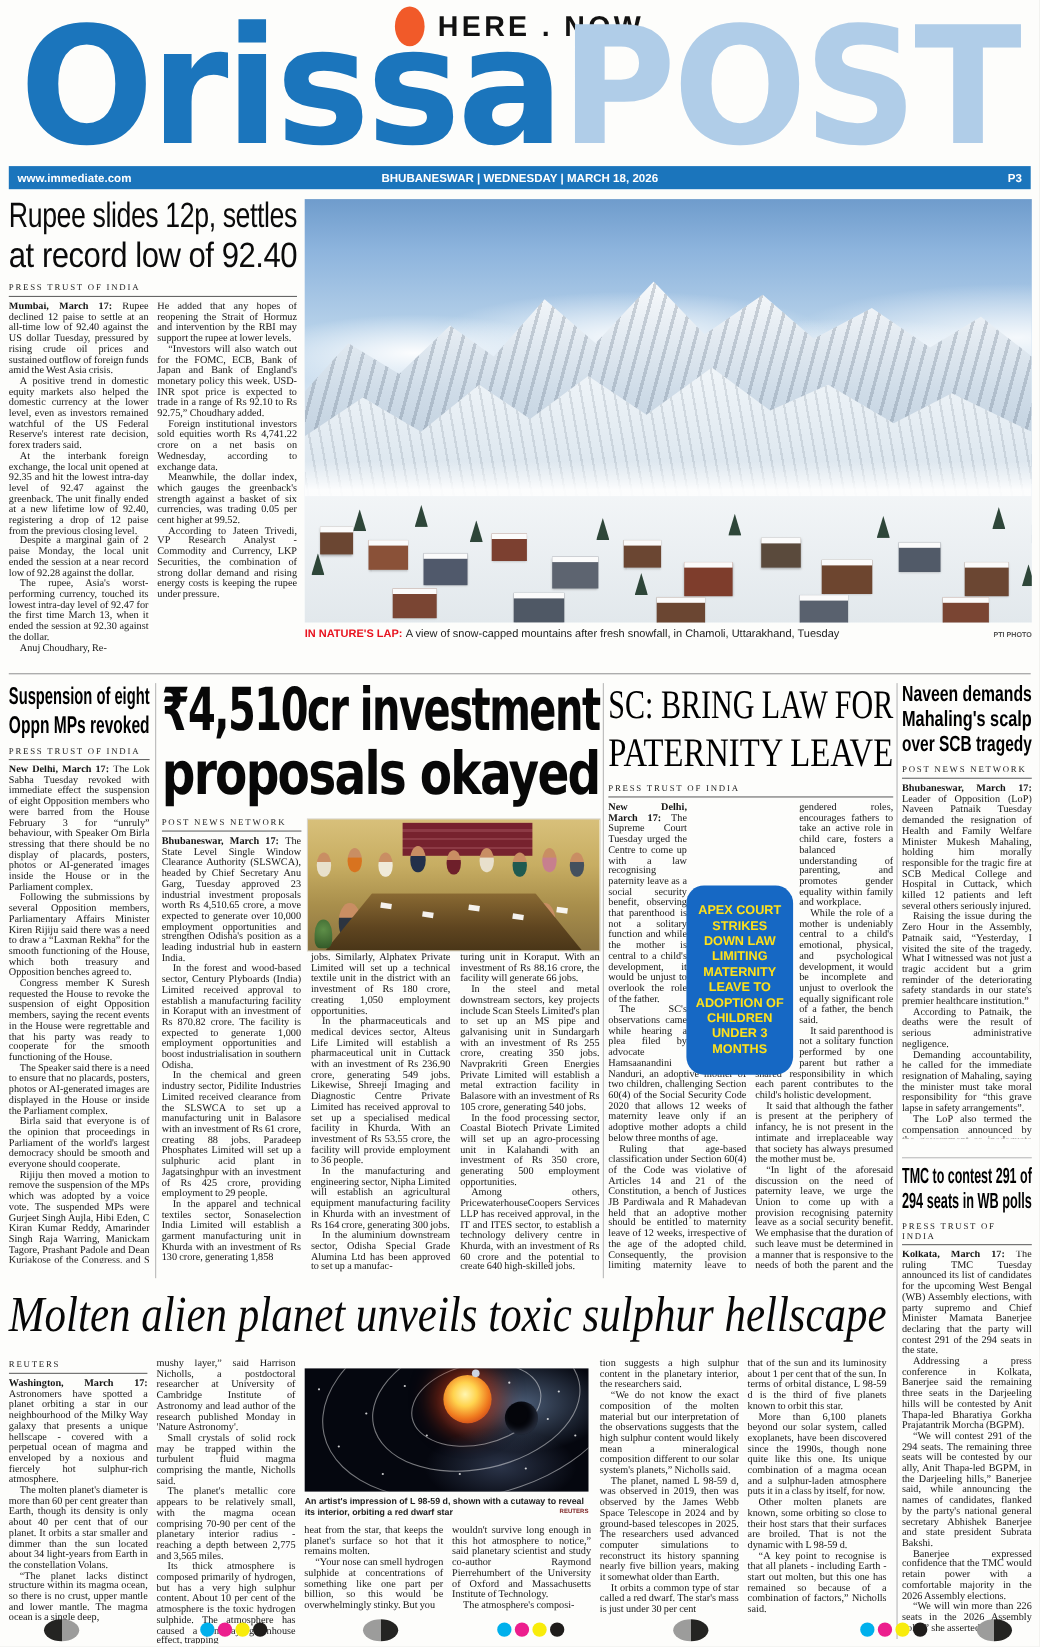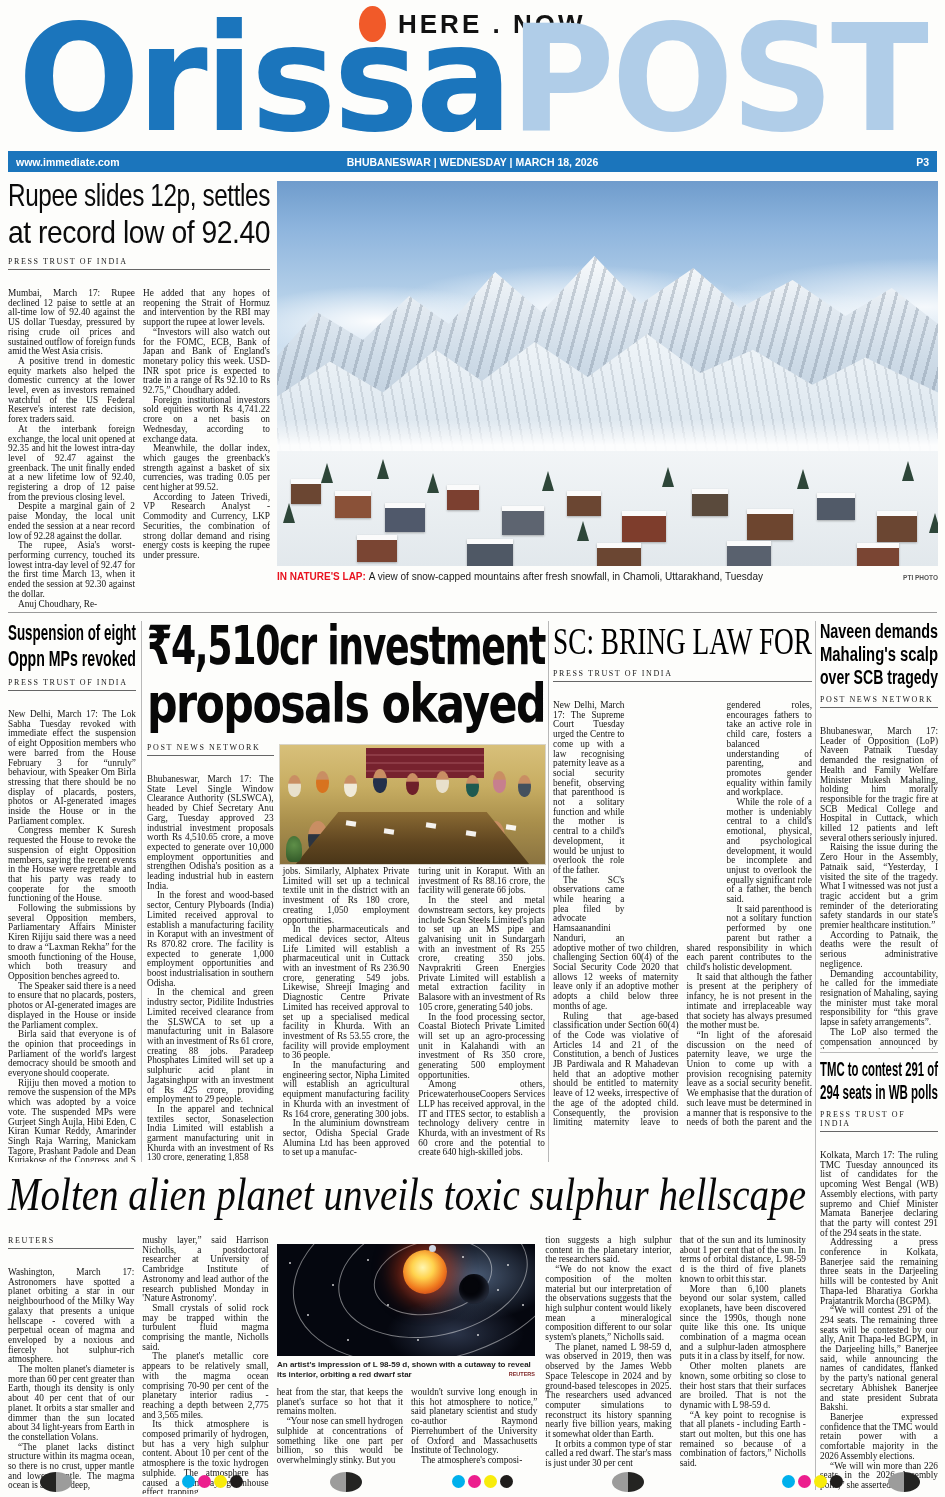--- a/index.html
+++ b/index.html
@@ -14,28 +14,28 @@
   .logo1{color:#1b75bc;} .logo2{color:#b0cde8;}
   .infobar{position:absolute;left:8px;top:151px;width:929px;height:21px;background:#1b75bc;color:#fff;
            font-family:"Liberation Sans",sans-serif;font-weight:bold;font-size:10.5px;
            display:flex;align-items:center;justify-content:space-between;padding:0 8px;box-sizing:border-box;}
   .infobar .center{position:absolute;left:50%;transform:translateX(-50%);}
   
   .story{position:absolute;}
   .hl-line{display:block;}
   .fitline{display:inline-block;white-space:nowrap;transform-origin:left center;}
   .kicker{font-family:"Liberation Serif",serif;font-size:8px;letter-spacing:1.6px;color:#1a1a1a;
-          border-bottom:1px solid #666;padding-bottom:3px;margin:6px 0 19px 0;}
+          border-bottom:1px solid #666;padding-bottom:3px;margin:6px 0 5px 0;}
   .cols{display:flex;overflow:hidden;}
   .col{flex:1 1 0;min-width:0;}
   .para{margin:0;font-size:9.3px;line-height:9.7px;text-align:justify;color:#141414;word-spacing:-0.3px;}
   .paras-follow .para{text-indent:10px;}
   .paras-cont .para:not(:first-child){text-indent:10px;}
   .lead-p{text-indent:0;}
-  .dl{font-weight:normal;} .dl::after{content:" ";}
+  .dl{font-weight:bold;} .dl::after{content:" ";}
   .vrule{position:absolute;width:0;border-left:1px solid #b8b8b8;}
   .hrule{position:absolute;height:0;border-top:1px solid #9a9a9a;}
   
   .hl-rupee .fitline{font-family:"Liberation Sans",sans-serif;font-weight:400;font-size:32px;letter-spacing:-0.5px;color:#0b0b0b;}
   .hl-rupee .hl-line{line-height:37px;height:37px;}
   .hl-susp .fitline,.hl-nav .fitline,.hl-tmc .fitline{font-family:"Liberation Sans",sans-serif;font-weight:bold;color:#000;}
   .hl-susp .fitline{font-size:22px;} .hl-susp .hl-line{line-height:26px;height:26px;}
   .hl-nav .fitline{font-size:20px;} .hl-nav .hl-line{line-height:23px;height:23px;}
   .hl-tmc .fitline{font-size:20px;} .hl-tmc .hl-line{line-height:23px;height:23px;}
   .hl-inv .fitline{font-family:"DejaVu Sans",sans-serif;font-weight:bold;font-size:54px;letter-spacing:-2px;color:#080808;}
@@ -214,22 +214,22 @@
 
   <section class="story" style="left:8px;top:620px;width:128px;">
     <div class="hl-susp">
         <div class="hl-line"><span class="fitline" style="transform: scaleX(0.608844);">Suspension of eight</span></div>
         <div class="hl-line"><span class="fitline" style="transform: scaleX(0.642308);">Oppn MPs revoked</span></div>
       </div>
     <div class="kicker">PRESS TRUST OF INDIA</div>
     <div style="height:452px;overflow:hidden;">
       <p class="para lead-p"><b class="dl">New Delhi, March 17:</b><span>The Lok Sabha Tuesday revoked with immediate effect the suspension of eight Opposition members who were barred from the House February 3 for “unruly” behaviour, with Speaker Om Birla stressing that there should be no display of placards, posters, photos or AI-generated images inside the House or in the Parliament complex.</span></p>
       <div class="paras-follow">
+          <p class="para">Following the submissions by several Opposition members, Parliamentary Affairs Minister Kiren Rijiju said there was a need to draw a “Laxman Rekha” for the smooth functioning of the House, which both treasury and Opposition benches agreed to.</p>
           <p class="para">Congress member K Suresh requested the House to revoke the suspension of eight Opposition members, saying the recent events in the House were regrettable and that his party was ready to cooperate for the smooth functioning of the House.</p>
-          <p class="para">Following the submissions by several Opposition members, Parliamentary Affairs Minister Kiren Rijiju said there was a need to draw a “Laxman Rekha” for the smooth functioning of the House, which both treasury and Opposition benches agreed to.</p>
           <p class="para">The Speaker said there is a need to ensure that no placards, posters, photos or AI-generated images are displayed in the House or inside the Parliament complex.</p>
           <p class="para">Birla said that everyone is of the opinion that proceedings in Parliament of the world's largest democracy should be smooth and everyone should cooperate.</p>
           <p class="para">Rijiju then moved a motion to remove the suspension of the MPs which was adopted by a voice vote. The suspended MPs were Gurjeet Singh Aujla, Hibi Eden, C Kiran Kumar Reddy, Amarinder Singh Raja Warring, Manickam Tagore, Prashant Padole and Dean Kuriakose of the Congress, and S Ventakesan of the CPI(M).</p>
         </div>
     </div>
   </section>
 
   <section class="story" style="left:147px;top:617px;width:398px;">
     <div class="hl-inv">
         <div class="hl-line"><span class="fitline" style="transform: scaleX(0.672635);">₹4,510cr investment</span></div>
@@ -282,20 +282,21 @@
           <p class="para">In the steel and metal downstream sectors, key projects include Scan Steels Limited's plan to set up an MS pipe and galvanising unit in Sundargarh with an investment of Rs 255 crore, creating 350 jobs. Navprakriti Green Energies Private Limited will establish a metal extraction facility in Balasore with an investment of Rs 105 crore, generating 540 jobs.</p>
           <p class="para">In the food processing sector, Coastal Biotech Private Limited will set up an agro-processing unit in Kalahandi with an investment of Rs 350 crore, generating 500 employment opportunities.</p>
           <p class="para">Among others, PricewaterhouseCoopers Services LLP has received approval, in the IT and ITES sector, to establish a technology delivery centre in Khurda, with an investment of Rs 60 crore and the potential to create 640 high-skilled jobs.</p>
         </div>
     </div>
   </section>
 
   <section class="story" style="left:553px;top:620px;width:259px;">
     <div class="hl-sc">
         <div class="hl-line"><span class="fitline" style="transform: scaleX(0.737892);">SC: BRING LAW FOR</span></div>
+        <div class="hl-line"><span class="fitline" style="transform: scaleX(0.803334);">PATERNITY LEAVE</span></div>
       </div>
     <div class="kicker">PRESS TRUST OF INDIA</div>
     <div class="cols" style="gap:8px;height:425px;position:static;">
       <div class="col">
         <span class="spacer-r"></span>
         <p class="para lead-p"><b class="dl">New Delhi, March 17:</b><span>The Supreme Court Tuesday urged the Centre to come up with a law recognising paternity leave as a social security benefit, observing that parenthood is not a solitary function and while the mother is central to a child's development, it would be unjust to overlook the role of the father.</span></p>
         <div class="paras-follow">
             <p class="para">The SC's observations came while hearing a plea filed by advocate Hamsaanandini Nanduri, an adoptive mother of two children, challenging Section 60(4) of the Social Security Code 2020 that allows 12 weeks of maternity leave only if an adoptive mother adopts a child below three months of age.</p>
             <p class="para">Ruling that age-based classification under Section 60(4) of the Code was violative of Articles 14 and 21 of the Constitution, a bench of Justices JB Pardiwala and R Mahadevan held that an adoptive mother should be entitled to maternity leave of 12 weeks, irrespective of the age of the adopted child. Consequently, the provision limiting maternity leave to women adopting children below three months of age was struck down.</p>
           </div>
@@ -304,20 +305,21 @@
         <span class="spacer-l"></span>
         <div class="paras-cont">
             <p class="para">gendered roles, encourages fathers to take an active role in child care, fosters a balanced understanding of parenting, and promotes gender equality within family and workplace.</p>
             <p class="para">While the role of a mother is undeniably central to a child's emotional, physical, and psychological development, it would be incomplete and unjust to overlook the equally significant role of a father, the bench said.</p>
             <p class="para">It said parenthood is not a solitary function performed by one parent but rather a shared responsibility in which each parent contributes to the child's holist­ic development.</p>
             <p class="para">It said that although the father is present at the periphery of infancy, he is not present in the intimate and irreplaceable way that society has always presumed the mother must be.</p>
             <p class="para">“In light of the aforesaid discussion on the need of paternity leave, we urge the Union to come up with a provision recognising paternity leave as a social security benefit. We emphasise that the duration of such leave must be determined in a manner that is responsive to the needs of both the parent and the child,” the bench said, adding that what a father offers to a child in those nascent days cannot be scheduled for a convenient time or compensated for later.</p>
           </div>
       </div>
     </div>
+    <div class="pullquote">APEX COURT STRIKES DOWN LAW LIMITING MATERNITY LEAVE TO ADOPTION OF CHILDREN UNDER 3 MONTHS</div>
   </section>
 
   <section class="story" style="left:820px;top:620px;width:118px;">
     <div class="hl-nav">
         <div class="hl-line"><span class="fitline" style="transform: scaleX(0.717257);">Naveen demands</span></div>
         <div class="hl-line"><span class="fitline" style="transform: scaleX(0.740973);">Mahaling's scalp</span></div>
         <div class="hl-line"><span class="fitline" style="transform: scaleX(0.703035);">over SCB tragedy</span></div>
       </div>
     <div class="kicker">POST NEWS NETWORK</div>
     <div style="height:322px;overflow:hidden;">

